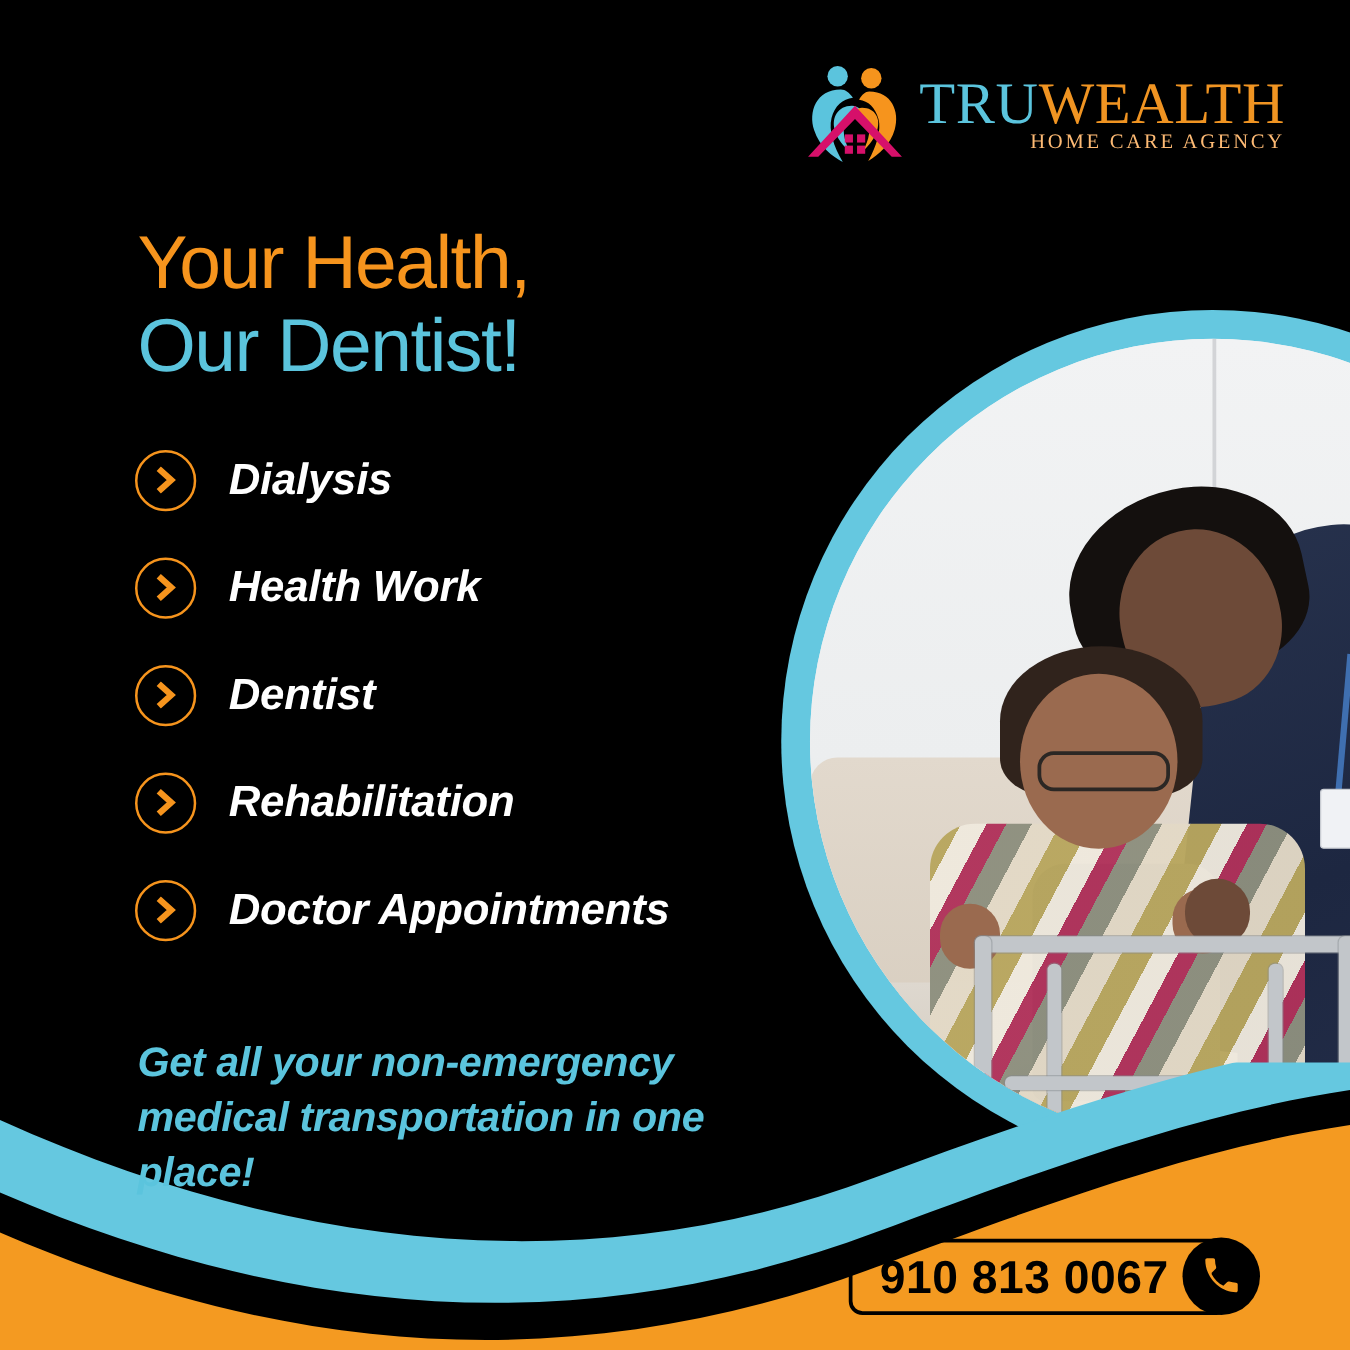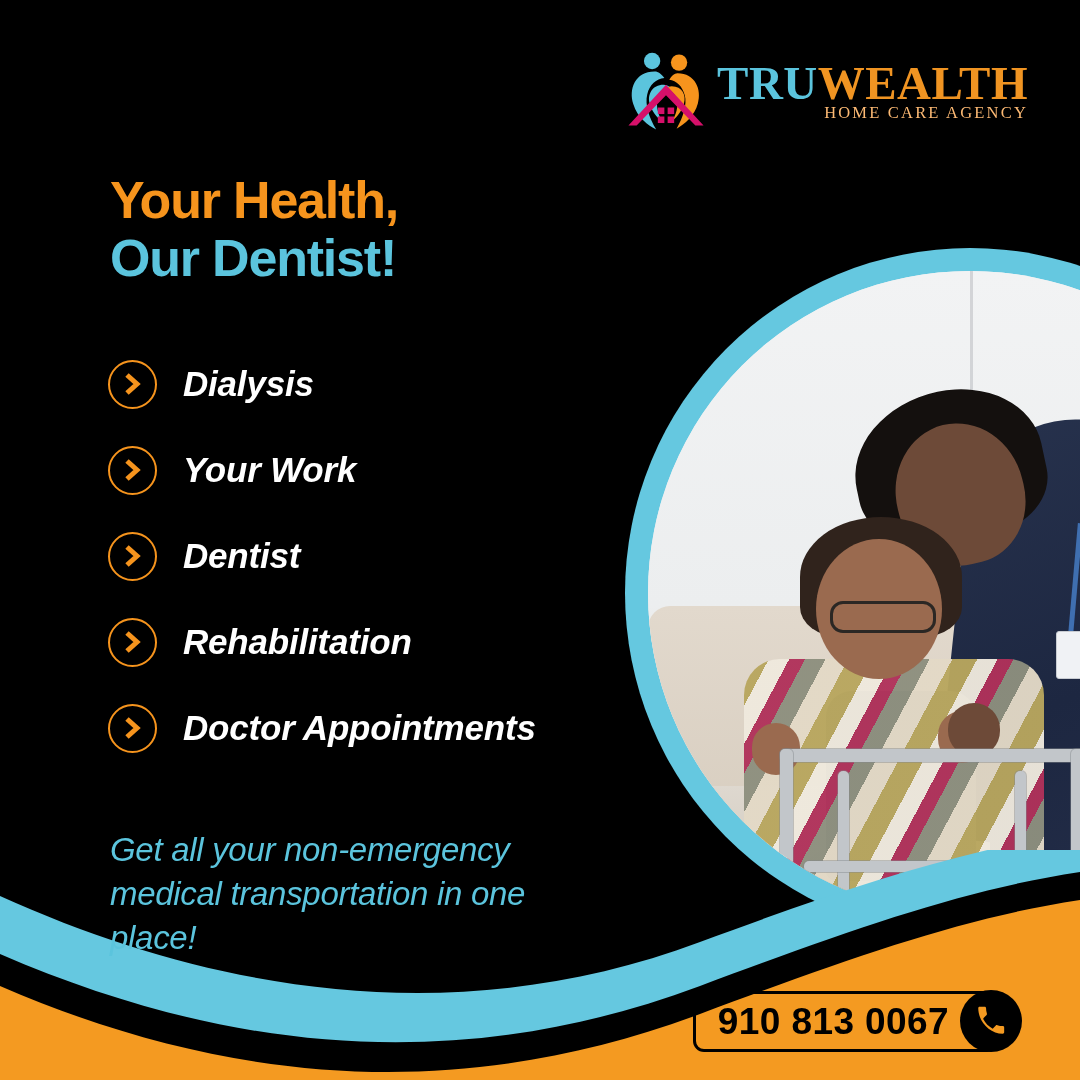--- a/index.html
+++ b/index.html
@@ -147,35 +147,35 @@
 
   
   .logo {
     position: absolute; right: 52px; top: 52px; display: flex;
     align-items: center; gap: 10px; z-index: 5;
   }
   .logo-mark { width: 82px; height: 80px; flex: 0 0 auto; }
   .logo-type { display: flex; flex-direction: column; align-items: flex-start; }
   .logo-word {
     font-family: "Liberation Serif", serif;
-    font-size: 47px; font-weight: 700; line-height: .96; letter-spacing: .5px;
+    font-size: 47px; font-weight: 400; line-height: .96; letter-spacing: .5px;
     white-space: nowrap;
   }
   .logo-word .tru { color: #5bc4dd; }
   .logo-word .wealth { color: #f09422; }
   .logo-sub {
     font-family: "Liberation Serif", serif;
     color: #fdba74; font-size: 16.5px; letter-spacing: 2.2px;
     margin-top: -3px; align-self: flex-end; white-space: nowrap;
   }
 
   
   .headline {
     position: absolute; left: 110px; top: 136px; z-index: 5;
-    font-weight: 700; font-size: 52px; line-height: 1.12;
+    font-weight: 400; font-size: 60px; line-height: 1.12;
     letter-spacing: -1.2px;
   }
   .headline .l1 { color: #f6941d; display: block; }
   .headline .l2 { color: #5bc4dd; display: block; }
 
   
   .services { position: absolute; left: 108px; top: 360px; z-index: 5; }
   .svc-item {
     display: flex; align-items: center; gap: 26px; height: 48px;
     margin-bottom: 38px;
@@ -189,28 +189,28 @@
   }
   .svc-bullet svg { display: block; }
   .svc-label {
     color: #ffffff; font-size: 35px; font-weight: 600; letter-spacing: -.2px;
     white-space: nowrap;
   }
 
   
   .tagline {
     position: absolute; left: 110px; top: 795px; z-index: 5;
-    color: #5bc4dd; font-style: italic; font-weight: 400;
+    color: #5bc4dd; font-style: italic; font-weight: 700;
     font-size: 33px; line-height: 1.34; letter-spacing: -.3px;
     max-width: 470px;
   }
 
   
   .phone-badge {
-    position: absolute; right: 58px; bottom: 28px; z-index: 6;
+    position: absolute; right: 72px; bottom: 28px; z-index: 6;
     display: flex; align-items: center;
   }
   .phone-pill {
     border: 3px solid #000000; border-radius: 11px;
     padding: 9px 46px 9px 22px; background: transparent;
     color: #000000; font-size: 37px; font-weight: 700; letter-spacing: .4px;
     line-height: 1; white-space: nowrap;
   }
   .phone-circle {
     margin-left: -38px; width: 62px; height: 62px; border-radius: 50%;
@@ -298,21 +298,21 @@
           </svg>
       </span>
       <span class="svc-label">Dialysis</span>
     </li>
     <li class="svc-item">
       <span class="svc-bullet">
         <svg width="17" height="22" viewBox="0 0 17 22">
             <path d="M3 2 L13 11 L3 20" fill="none" stroke="#f6941d" stroke-width="5" stroke-linecap="butt" stroke-linejoin="miter"></path>
           </svg>
       </span>
-      <span class="svc-label">Your Work</span>
+      <span class="svc-label">Health Work</span>
     </li>
     <li class="svc-item">
       <span class="svc-bullet">
         <svg width="17" height="22" viewBox="0 0 17 22">
             <path d="M3 2 L13 11 L3 20" fill="none" stroke="#f6941d" stroke-width="5" stroke-linecap="butt" stroke-linejoin="miter"></path>
           </svg>
       </span>
       <span class="svc-label">Dentist</span>
     </li>
     <li class="svc-item">

